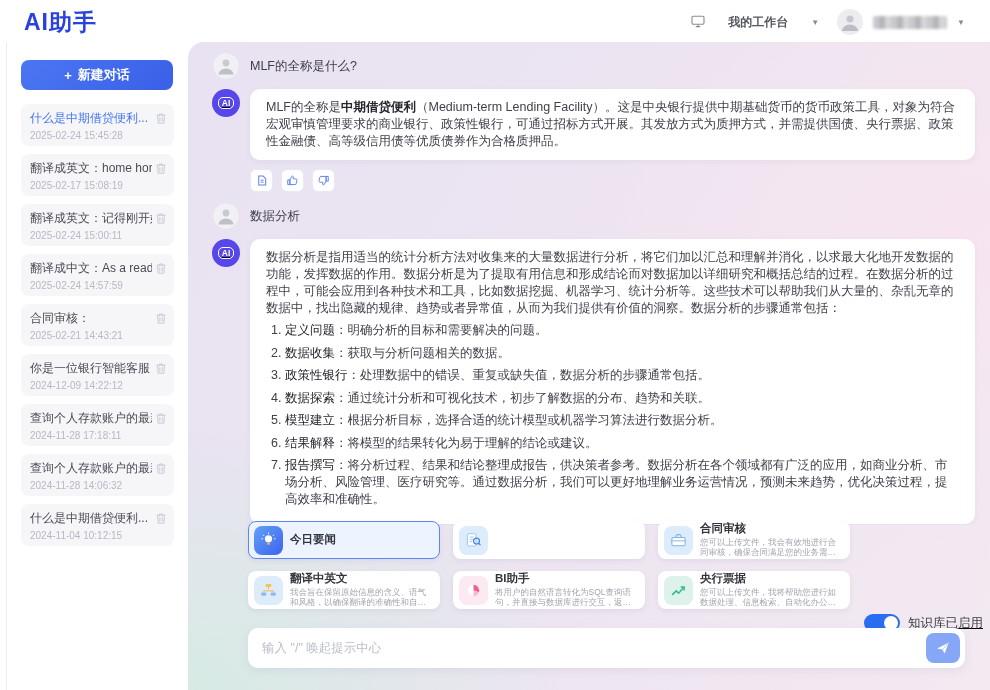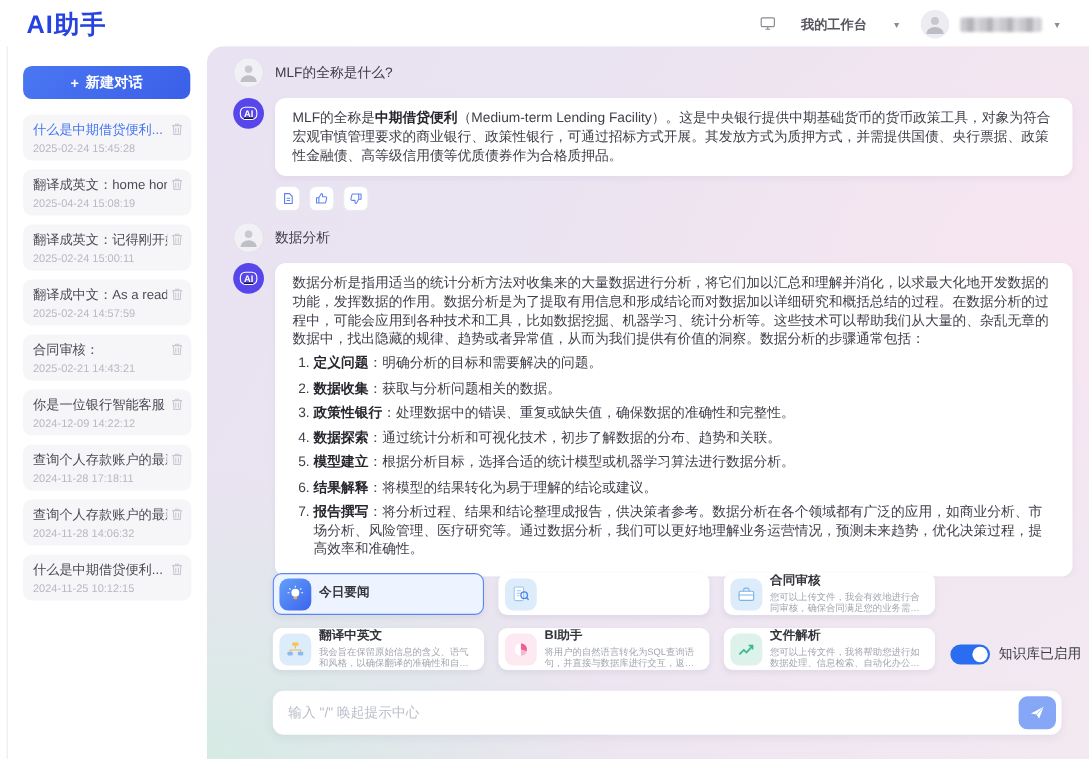--- a/index.html
+++ b/index.html
@@ -47,38 +47,38 @@
     display:flex; align-items:center; justify-content:center;text-decoration:underline; }
   .ai-badge { border:1.4px solid #fff; border-radius:5px; padding:1px 2.5px; font-size:8.5px; font-weight:800; color:#fff; line-height:1; }
   .msg-card { background:#fff; border-radius:10px; padding:10px 16px; flex:1; font-size:12.5px; line-height:17px;
     color:#3f3f4a; box-shadow:0 2px 6px rgba(120,110,160,.08); }
   .msg-card b { color:#26262e; }
   .actions { display:flex; gap:8px; margin:9px 0 10px 38px; }
   .act-btn { width:23px; height:23px; background:#fff; border:1px solid #e7eaf4; border-radius:6px;
     display:flex; align-items:center; justify-content:center; cursor:pointer; }
   .steps { margin:5px 0 0 0; padding-left:19px; }
   .steps li { margin-bottom:5.5px; }
-  .steps .term { font-weight:700; color:#26262e; }
+  .steps .term { font-weight:400; color:#26262e; }
 
   
   .cards { position:absolute; left:60px; top:479px; display:grid; grid-template-columns:repeat(3,192px); grid-auto-rows:38px; gap:12px 13px; }
   .fcard { background:#fff; border-radius:8px; border:1px solid rgba(255,255,255,.6); box-shadow:0 2px 5px rgba(120,110,160,.10);
     display:flex; gap:7px; padding:4px 8px 4px 5px; align-items:center; cursor:pointer; overflow:hidden; }
   .fcard.selected { border:1px solid #5d86f2; background:#eef4ff; }
   .ficon { width:29px; height:29px; border-radius:8px; flex:0 0 29px; display:flex; align-items:center; justify-content:center; }
   .ficon.blue { background:linear-gradient(135deg,#63a0f8,#3c63ee); }
   .ficon.lblue { background:#ddecfb; }
   .ficon.pink { background:#fde9f1; }
   .ficon.mint { background:#dcf2ea; }
   .fbody { min-width:0; }
   .ftitle { font-size:11.5px; font-weight:700; color:#33343c; line-height:1.2; }
   .fdesc { font-size:8.5px; color:#a3a6b0; line-height:1.25; margin-top:1px;
     display:-webkit-box; -webkit-line-clamp:2; -webkit-box-orient:vertical; overflow:hidden; }
 
-  .kb { position:absolute; right:7px; top:544px; display:flex; align-items:flex-start; gap:8px; }
+  .kb { position:absolute; right:7px; top:572px; display:flex; align-items:flex-end; gap:8px;text-decoration:underline; }
   .toggle { width:36px; height:18px; border-radius:9px; background:#2b6df0; position:relative; cursor:pointer; }
   .toggle::after { content:""; position:absolute; right:2px; top:2px; width:14px; height:14px; border-radius:50%; background:#fff; }
   .kb-label { font-size:12.5px; color:#3a3b44; }
 
   
   .composer { position:absolute; left:60px; right:25px; top:586px; height:40px; background:#fff; border-radius:10px;
     box-shadow:0 3px 8px rgba(120,110,160,.10); display:flex; align-items:center; padding:0 5px 0 14px; }
   .composer input { flex:1; border:none; outline:none; font-size:12.5px; color:#3a3a42; font-family:inherit; background:transparent; }
   .composer input::placeholder { color:#b9bdc9; }
   .send-btn { width:34px; height:30px; border-radius:8px; background:#86a7f5; display:flex; align-items:center; justify-content:center; cursor:pointer; }
@@ -121,21 +121,21 @@
 
       <div class="conv-item active">
         <div class="conv-title">什么是中期借贷便利...</div>
         <div class="conv-time">2025-02-24 15:45:28</div>
         <span class="trash"><svg width="12" height="13" viewBox="0 0 12 13">
               <path d="M1.5 3.2h9M4.5 3.2V2h3v1.2M2.6 3.2l.5 8h5.8l.5-8M4.8 5.2v4.4M7.2 5.2v4.4" stroke="#c7cad3" stroke-width="1" fill="none"></path>
             </svg></span>
       </div>
       <div class="conv-item">
         <div class="conv-title">翻译成英文：home home</div>
-        <div class="conv-time">2025-04-24 15:08:19</div>
+        <div class="conv-time">2025-02-17 15:08:19</div>
         <span class="trash"><svg width="12" height="13" viewBox="0 0 12 13">
               <path d="M1.5 3.2h9M4.5 3.2V2h3v1.2M2.6 3.2l.5 8h5.8l.5-8M4.8 5.2v4.4M7.2 5.2v4.4" stroke="#c7cad3" stroke-width="1" fill="none"></path>
             </svg></span>
       </div>
       <div class="conv-item">
         <div class="conv-title">翻译成英文：记得刚开始...</div>
         <div class="conv-time">2025-02-24 15:00:11</div>
         <span class="trash"><svg width="12" height="13" viewBox="0 0 12 13">
               <path d="M1.5 3.2h9M4.5 3.2V2h3v1.2M2.6 3.2l.5 8h5.8l.5-8M4.8 5.2v4.4M7.2 5.2v4.4" stroke="#c7cad3" stroke-width="1" fill="none"></path>
             </svg></span>
@@ -170,21 +170,21 @@
       </div>
       <div class="conv-item">
         <div class="conv-title">查询个人存款账户的最新...</div>
         <div class="conv-time">2024-11-28 14:06:32</div>
         <span class="trash"><svg width="12" height="13" viewBox="0 0 12 13">
               <path d="M1.5 3.2h9M4.5 3.2V2h3v1.2M2.6 3.2l.5 8h5.8l.5-8M4.8 5.2v4.4M7.2 5.2v4.4" stroke="#c7cad3" stroke-width="1" fill="none"></path>
             </svg></span>
       </div>
       <div class="conv-item">
         <div class="conv-title">什么是中期借贷便利...</div>
-        <div class="conv-time">2024-11-25 10:12:15</div>
+        <div class="conv-time">2024-11-04 10:12:15</div>
         <span class="trash"><svg width="12" height="13" viewBox="0 0 12 13">
               <path d="M1.5 3.2h9M4.5 3.2V2h3v1.2M2.6 3.2l.5 8h5.8l.5-8M4.8 5.2v4.4M7.2 5.2v4.4" stroke="#c7cad3" stroke-width="1" fill="none"></path>
             </svg></span>
       </div>
 
     </div>
   </div>
 
   <div class="main">
 
@@ -240,21 +240,21 @@
 
       <div class="row">
         <div class="ai-avatar">
           <span class="ai-badge">AI</span>
         </div>
         <div class="msg-card">
           <span>数据分析是指用适当的统计分析方法对收集来的大量数据进行分析，将它们加以汇总和理解并消化，以求最大化地开发数据的功能，发挥数据的作用。数据分析是为了提取有用信息和形成结论而对数据加以详细研究和概括总结的过程。在数据分析的过程中，可能会应用到各种技术和工具，比如数据挖掘、机器学习、统计分析等。这些技术可以帮助我们从大量的、杂乱无章的数据中，找出隐藏的规律、趋势或者异常值，从而为我们提供有价值的洞察。数据分析的步骤通常包括：</span>
           <ol class="steps">
             <li><span class="term">定义问题</span><span>：明确分析的目标和需要解决的问题。</span></li>
             <li><span class="term">数据收集</span><span>：获取与分析问题相关的数据。</span></li>
-            <li><span class="term">政策性银行</span><span>：处理数据中的错误、重复或缺失值，确保数据的准确性和完整性。</span></li>
+            <li><span class="term">政策性银行</span><span>：处理数据中的错误、重复或缺失值，数据分析的步骤通常包括。</span></li>
             <li><span class="term">数据探索</span><span>：通过统计分析和可视化技术，初步了解数据的分布、趋势和关联。</span></li>
             <li><span class="term">模型建立</span><span>：根据分析目标，选择合适的统计模型或机器学习算法进行数据分析。</span></li>
             <li><span class="term">结果解释</span><span>：将模型的结果转化为易于理解的结论或建议。</span></li>
             <li><span class="term">报告撰写</span><span>：将分析过程、结果和结论整理成报告，供决策者参考。数据分析在各个领域都有广泛的应用，如商业分析、市场分析、风险管理、医疗研究等。通过数据分析，我们可以更好地理解业务运营情况，预测未来趋势，优化决策过程，提高效率和准确性。</span></li>
           </ol>
         </div>
       </div>
     </div>
 
     <div class="cards">
@@ -327,21 +327,21 @@
       </div>
 
       <div class="fcard">
         <div class="ficon mint">
           <svg width="19" height="19" viewBox="0 0 20 20">
               <path d="M3.4 14.6l4.2-4.2 2.5 2.5 5.6-6.2" fill="none" stroke="#35b98a" stroke-width="1.6"></path>
               <path d="M12.3 6.3h3.6v3.6" fill="none" stroke="#35b98a" stroke-width="1.6"></path>
             </svg>
         </div>
         <div class="fbody">
-          <div class="ftitle">文件解析</div>
+          <div class="ftitle">央行票据</div>
           <div class="fdesc">您可以上传文件，我将帮助您进行如数据处理、信息检索、自动化办公等。</div>
         </div>
       </div>
 
     </div>
 
     <div class="kb">
       <div class="toggle"></div>
       <div class="kb-label">知识库已启用</div>
     </div>

